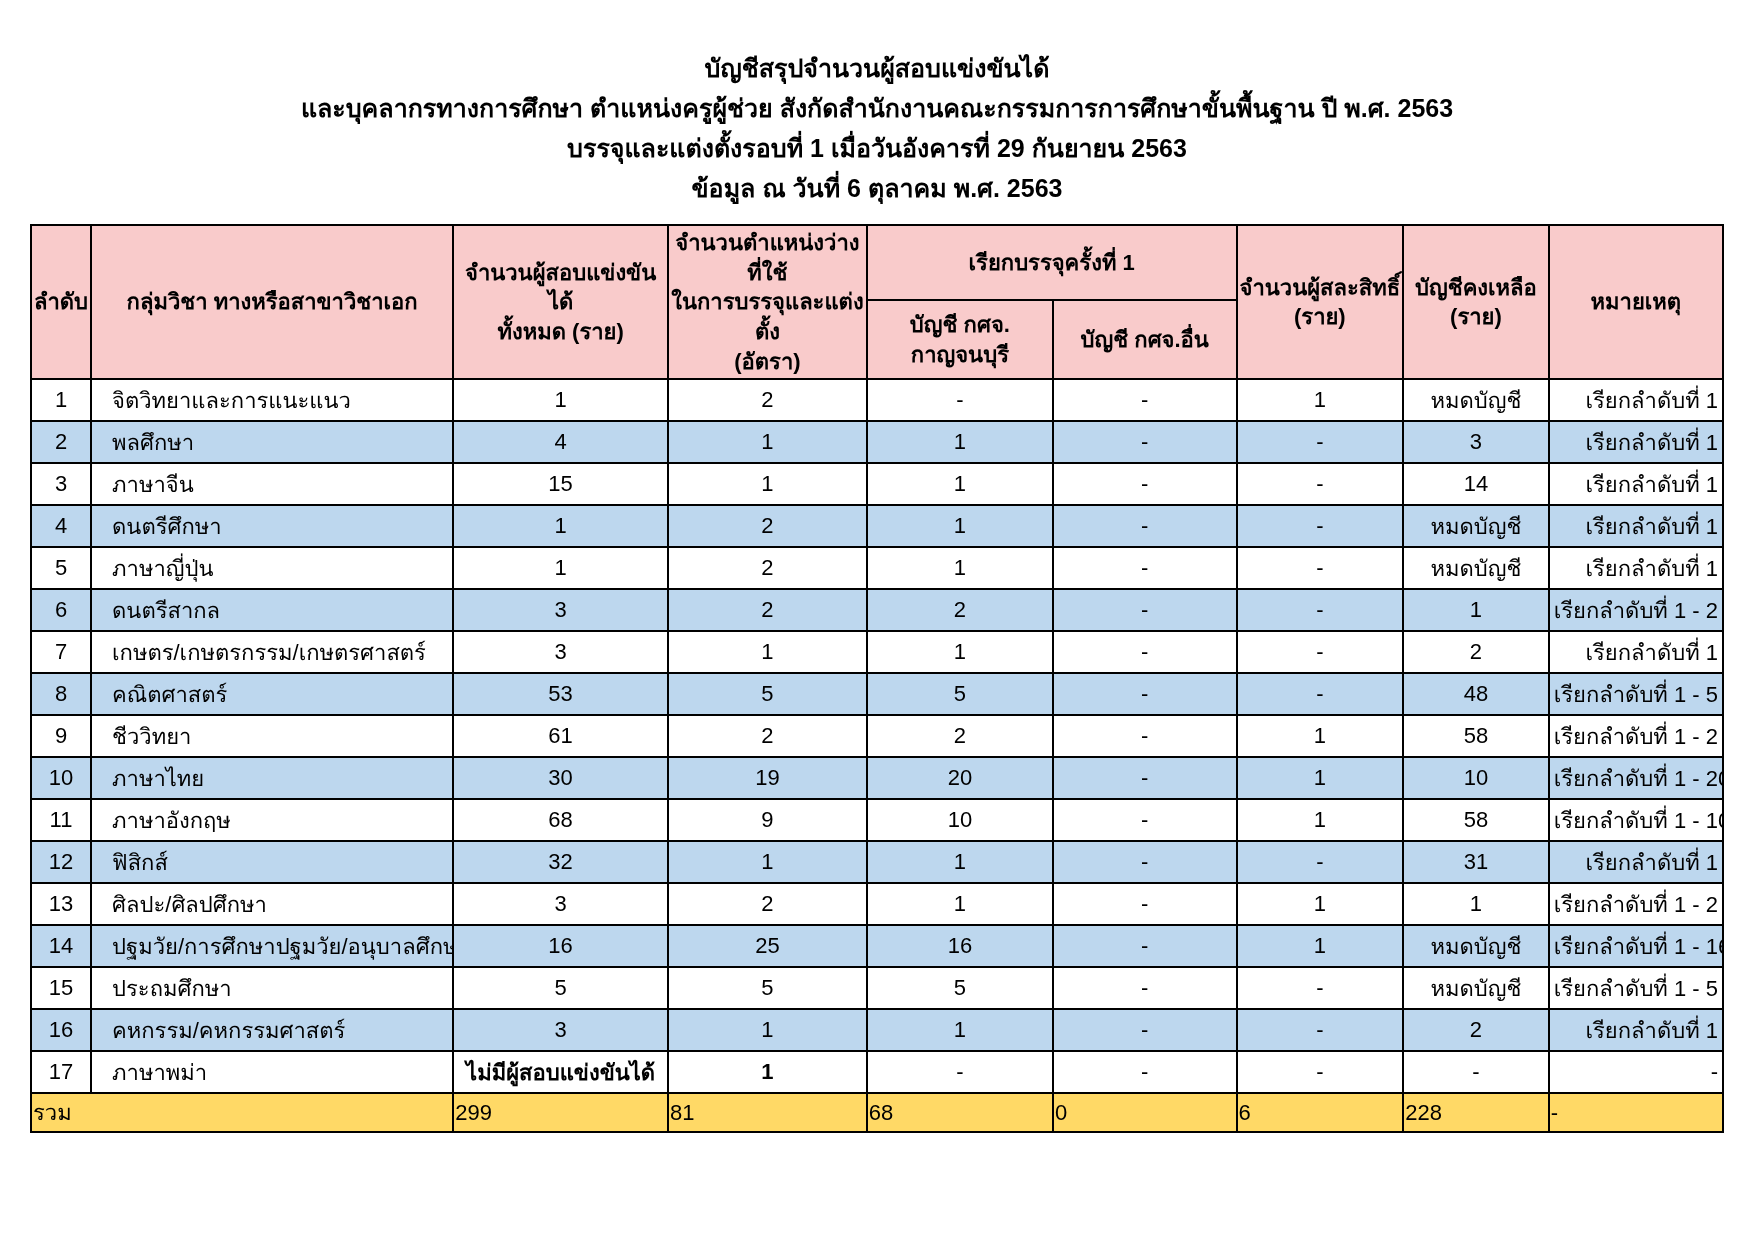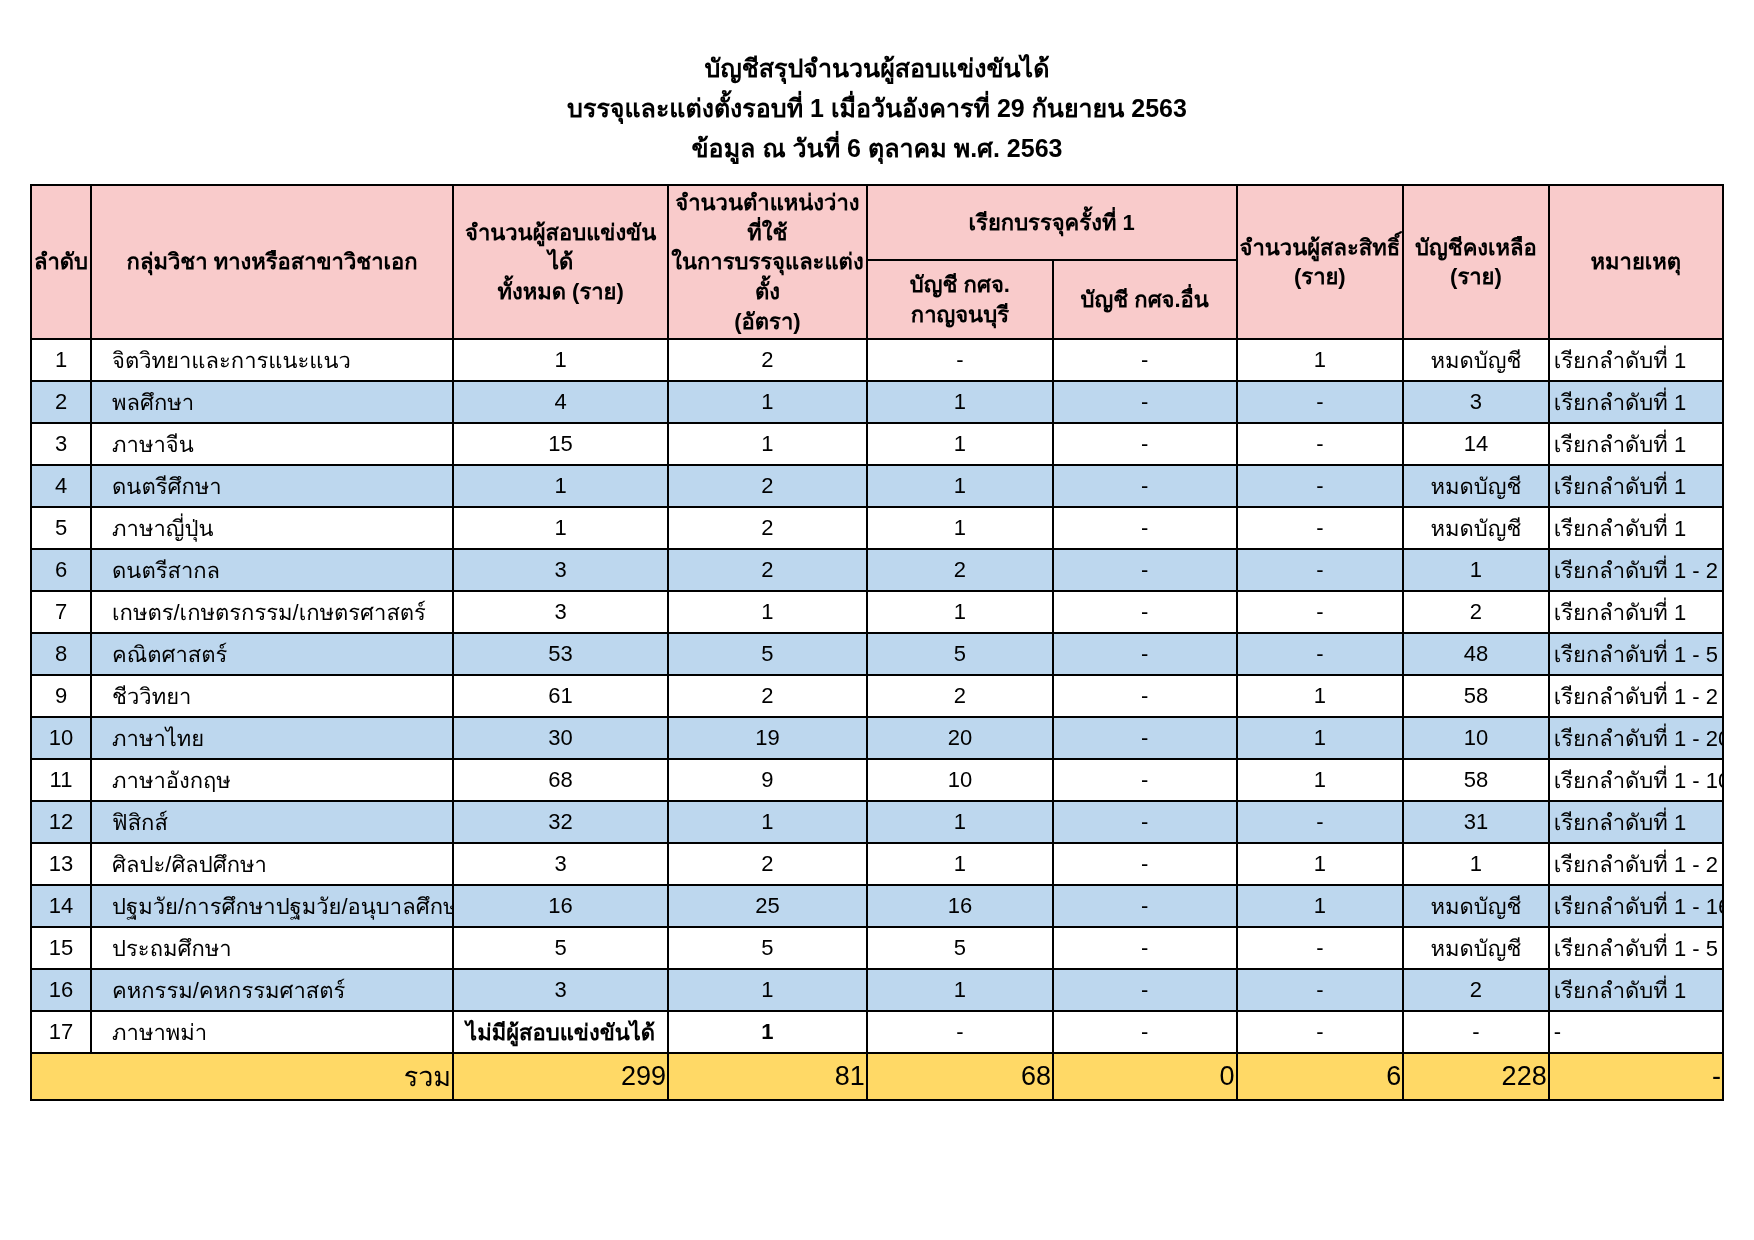--- a/index.html
+++ b/index.html
@@ -49,45 +49,46 @@
     height:42px;
     font-size:22px;
     font-weight:400;
     text-align:center;
     vertical-align:middle;
     padding:0 4px;
     white-space:nowrap;
   }
   tbody tr.alt td{background:var(--blue);}
   td.col-subject{text-align:left;padding-left:20px;}
-  td.col-remark{text-align:left;}
+  td.col-remark{text-align:right;}
   td.bold{font-weight:700;margin-left:48px;}
   tfoot td{
     background:var(--yellow);
     height:38px;
-    font-size:27px;
-    text-align:right;
+    font-size:22px;
+    text-align:left;
     vertical-align:middle;
   }
   
   col.c-no{width:3.55%;}
   col.c-subject{width:21.4%;}
   col.c-total{width:12.7%;}
   col.c-vacancy{width:11.75%;}
   col.c-kan{width:11.0%;}
   col.c-other{width:10.85%;}
   col.c-waived{width:9.85%;}
   col.c-remaining{width:8.6%;}
   col.c-remark{width:10.3%;}
 </style>
 </head>
 <body>
 
 <div class="titles">
   <div class="title-line">บัญชีสรุปจำนวนผู้สอบแข่งขันได้</div>
+  <div class="title-line">และบุคลากรทางการศึกษา ตำแหน่งครูผู้ช่วย สังกัดสำนักงานคณะกรรมการการศึกษาขั้นพื้นฐาน ปี พ.ศ. 2563</div>
   <div class="title-line">บรรจุและแต่งตั้งรอบที่ 1 เมื่อวันอังคารที่ 29 กันยายน 2563</div>
   <div class="title-line">ข้อมูล ณ วันที่ 6 ตุลาคม พ.ศ. 2563</div>
 </div>
 
 <table class="summary">
   <colgroup>
     <col class="c-no">
       <col class="c-subject">
       <col class="c-total">
       <col class="c-vacancy">

